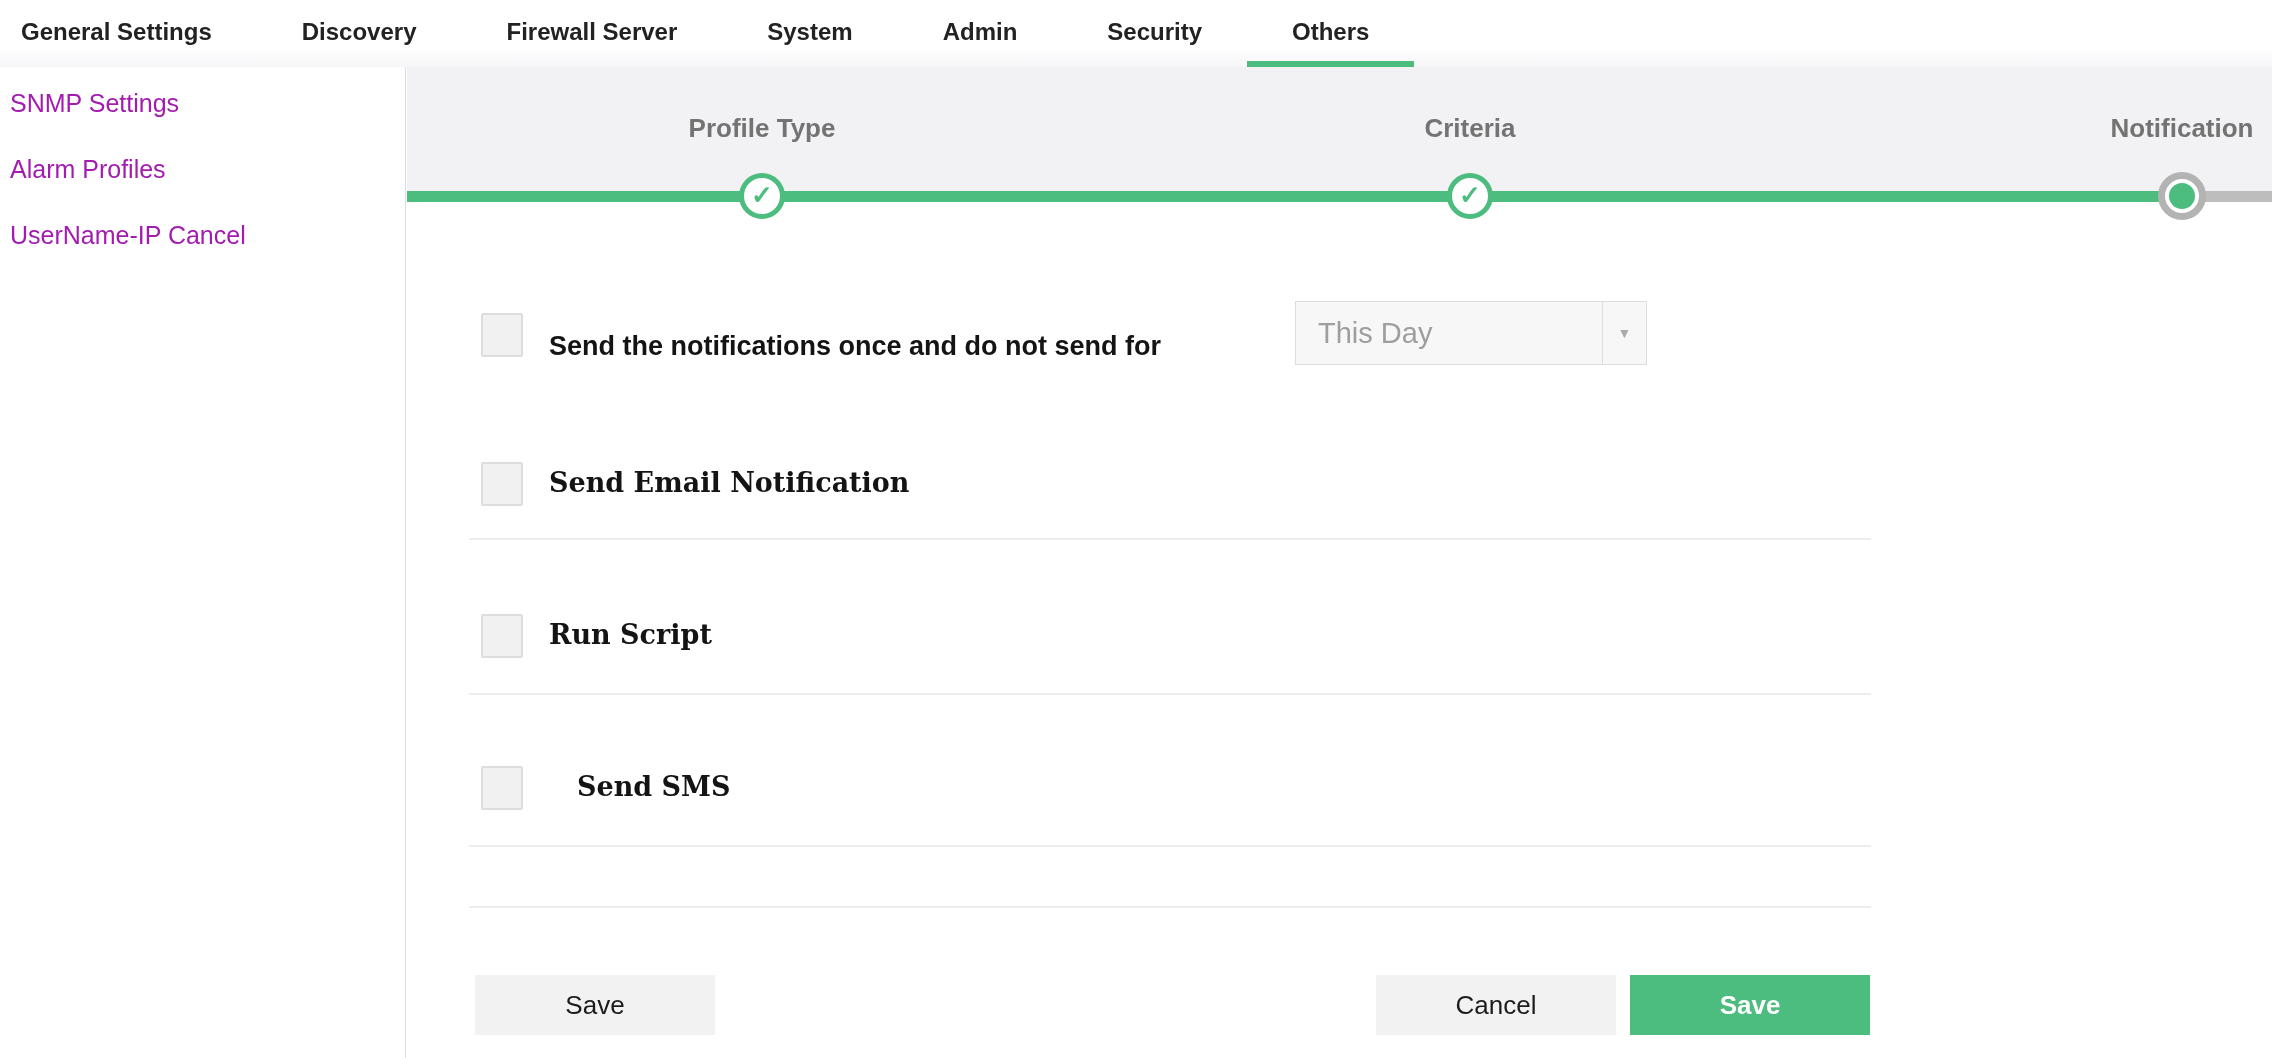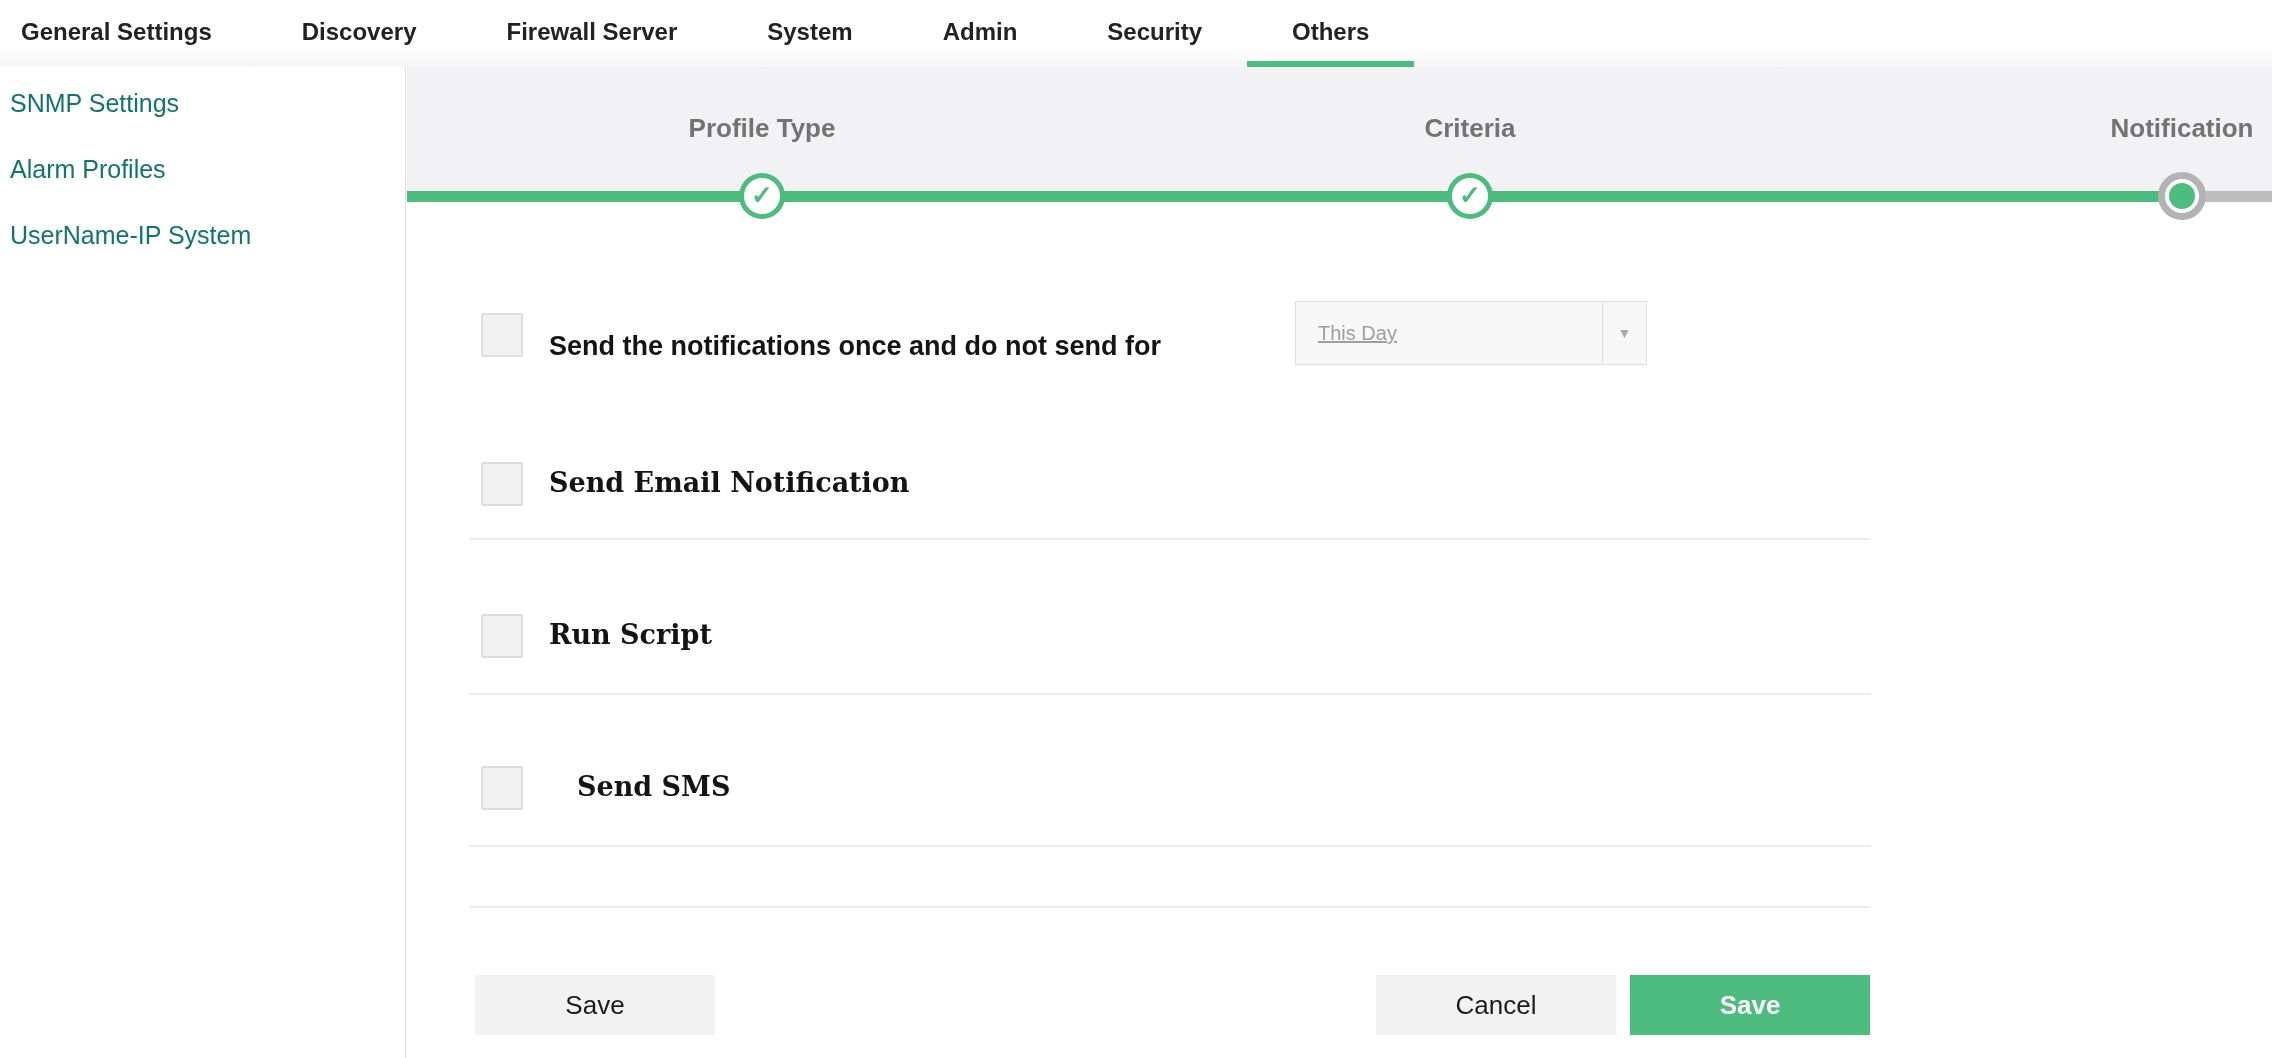--- a/index.html
+++ b/index.html
@@ -27,21 +27,21 @@
     background:#4CBD7F;
   }
 
   
   .sidebar {
     position:absolute; left:0; top:67px; width:406px; height:991px;
     background:#ffffff; border-right:1px solid #dddddd; padding-top:3px;
   }
   .side-item {
     height:66px; line-height:66px; padding-left:10px;
-    font-size:25px; color:#0f766e; cursor:pointer; white-space:nowrap;
+    font-size:25px; color:#a21caf; cursor:pointer; white-space:nowrap;
   }
 
   
   .main {
     position:absolute; left:407px; top:67px; width:1865px; height:991px;
     background:#ffffff;
   }
   .stepper-zone {
     position:absolute; left:0; top:0; right:0; height:124px;
     background:#f2f2f4;
@@ -93,21 +93,21 @@
   .opt-label.sans { font-size:27px; font-weight:700; font-family:"Liberation Sans", sans-serif; }
   .opt-label.serif { font-size:27px; font-weight:600; font-family:"DejaVu Serif", serif; }
   .lb0 { top:264px; } .lb1 { top:400px; } .lb2 { top:552px; } .lb3 { top:704px;margin-left:28px; }
 
   .dropdown {
     position:absolute; left:888px; top:234px; width:352px; height:64px;
     background:#f7f7f8; border:1px solid #dddddd; cursor:pointer;
   }
   .dropdown .value {
     position:absolute; left:22px; top:0; height:62px; line-height:62px;
-    font-size:20px; color:#9e9e9e; white-space:nowrap;text-decoration:underline;
+    font-size:29px; color:#9e9e9e; white-space:nowrap;
   }
   .dropdown .arrow-cell {
     position:absolute; right:0; top:0; bottom:0; width:44px;
     border-left:1px solid #dddddd;
     display:flex; align-items:center; justify-content:center;
   }
   .dropdown .arrow-cell .arrow { font-size:14px; color:#aaaaaa; }
 
   .divider {
     position:absolute; left:62px; width:1402px; height:2px; background:#ededed;
@@ -139,21 +139,21 @@
       <div class="tab">System</div>
       <div class="tab">Admin</div>
       <div class="tab">Security</div>
       <div class="tab active">Others</div>
     </div>
   </div>
 
   <div class="sidebar">
     <div class="side-item">SNMP Settings</div>
     <div class="side-item">Alarm Profiles</div>
-    <div class="side-item">UserName-IP System</div>
+    <div class="side-item">UserName-IP Cancel</div>
   </div>
 
   <div class="main">
 
     <div class="stepper-zone">
       <div class="step-label s0">Profile Type</div>
       <div class="step-label s1">Criteria</div>
       <div class="step-label s2">Notification</div>
     </div>
     <div class="track">

